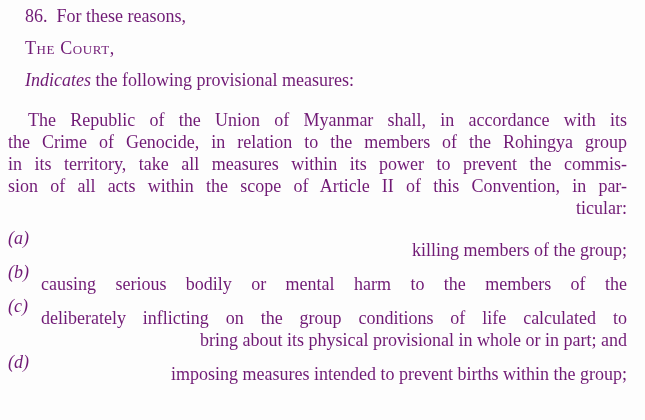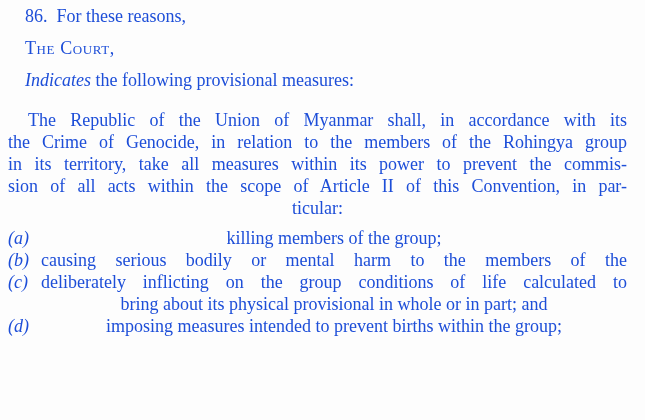--- a/index.html
+++ b/index.html
@@ -6,21 +6,21 @@
     margin: 0;
     padding: 0;
     background: #ffffff;
   }
   .page {
     position: relative;
     width: 645px;
     height: 420px;
     box-sizing: border-box;
     background: #fdfdfd;
-    color: #1d4ed8;
+    color: #701a75;
     font-family: "Liberation Serif", "DejaVu Serif", serif;
     font-size: 18px;
     line-height: 22px;
     padding: 5px 18px 0 8px;
     overflow: hidden;
   }
   .intro {
     margin: 10px 0 0 0;
     text-indent: 17px;
   }
@@ -31,21 +31,21 @@
     font-variant: small-caps;
     letter-spacing: 0.6px;
   }
   .italic {
     font-style: italic;
   }
   .measure {
     margin-top: 18px;
   }
   .line {
-    text-align: center;
+    text-align: right;
   }
   .j {
     text-align: justify;
     text-align-last: justify;
   }
   .indent2 {
     text-indent: 20px;
   }
   .sublist {
     margin-top: 8px;
@@ -55,20 +55,21 @@
     align-items: flex-start;
   }
   .marker {
     flex: 0 0 33px;
     font-style: italic;
     white-space: nowrap;
   }
   .itext {
     flex: 1 1 auto;
     min-width: 0;
+    margin-top: 12px;
   }
 </style>
 </head>
 <body>
 
 <div class="page">
 
   <p class="intro first">86.&nbsp; For these reasons,</p>
 
   <p class="intro smallcaps">The Court,</p>

